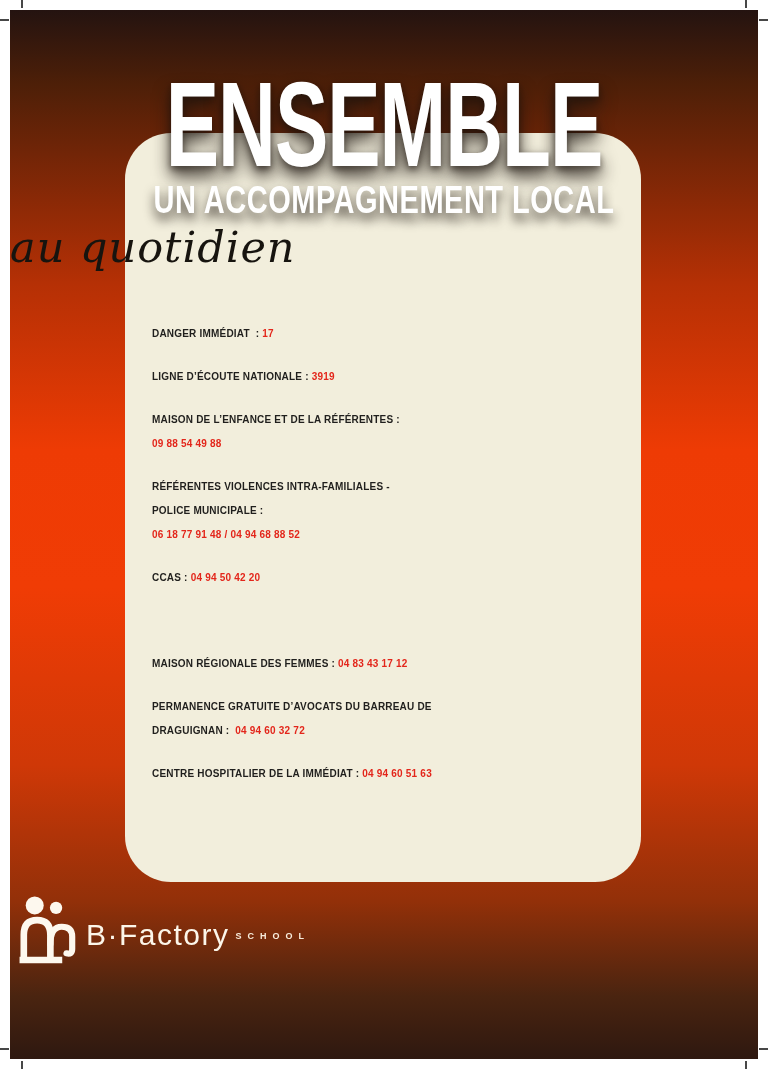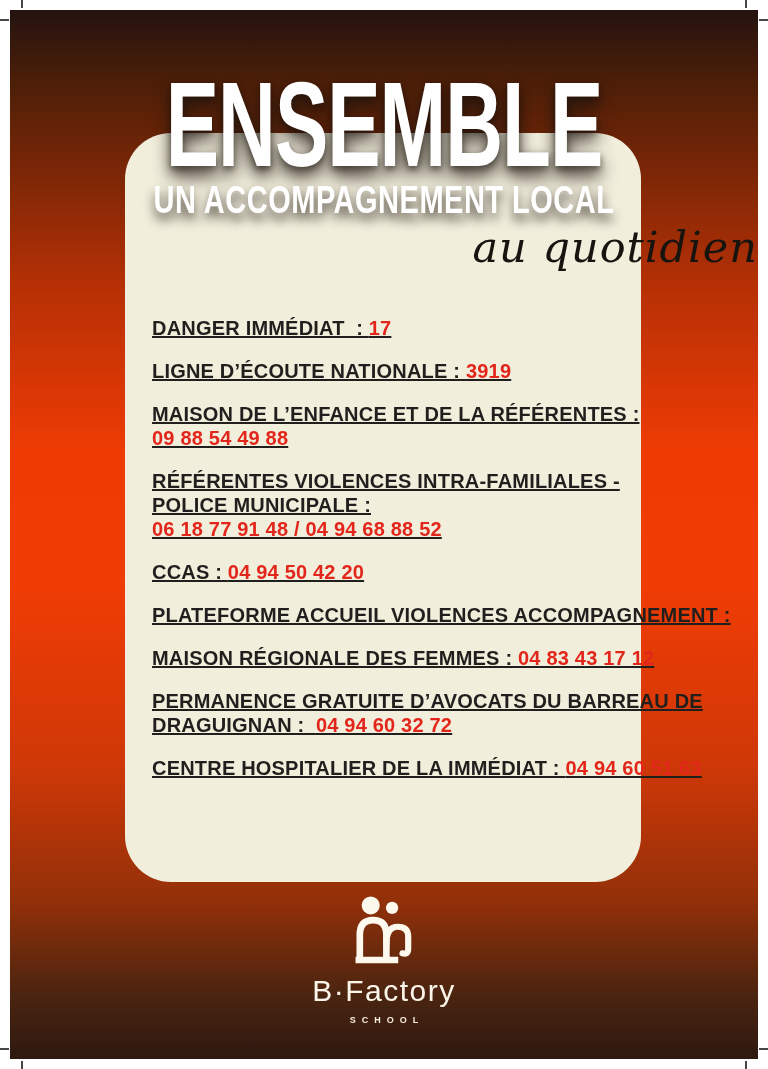--- a/index.html
+++ b/index.html
@@ -38,33 +38,33 @@
   }
   .subtitle{
     position:absolute;left:0;top:171px;width:100%;height:38px;z-index:3;
     display:flex;align-items:center;justify-content:center;
     font-weight:700;font-size:29px;letter-spacing:.5px;color:#ffffff;
     transform:scaleY(1.32);transform-origin:center center;
     text-shadow:0 5px 9px rgba(28,20,14,.8);
     white-space:nowrap;
   }
   .tagline{
-    position:absolute;left:0;top:212px;width:100%;z-index:3;text-align:right;
+    position:absolute;left:0;top:212px;width:100%;z-index:3;text-align:left;
     font-family:"DejaVu Serif",serif;font-style:italic;
     font-size:43px;color:#17140f;letter-spacing:1px;
   }
   .contacts{position:absolute;left:27px;top:177px;width:470px;}
   .entry{
-    margin:6px 0 19px 0;font-size:20px;line-height:24px;font-weight:700;
-    letter-spacing:.2px;color:#201f1d;white-space:pre;text-decoration:underline;
+    margin:12px 0 19px 0;font-size:10px;line-height:24px;font-weight:700;
+    letter-spacing:.2px;color:#201f1d;white-space:pre;
   }
   .entry .phone{color:#e3261b;}
   .footer{
     position:absolute;left:0;top:885px;width:100%;z-index:2;
-    display:flex;flex-direction:column;align-items:center;
+    display:flex;align-items:center;
   }
   .logo-icon{width:76px;height:74px;display:block;}
   .brand{
     margin-top:5px;font-size:30px;font-weight:400;color:#fcf6ea;
     letter-spacing:1.5px;
   }
   .school{
     margin-top:7px;font-size:9px;font-weight:700;color:#f8ecdc;
     letter-spacing:6px;text-indent:6px;
   }
@@ -83,21 +83,21 @@
 
 <div class="poster">
 
   <div class="card">
     <div class="contacts" id="contacts">
         <p class="entry"><span class="label">DANGER IMMÉDIAT  : </span><span class="phone">17</span></p>
         <p class="entry"><span class="label">LIGNE D’ÉCOUTE NATIONALE : </span><span class="phone">3919</span></p>
         <p class="entry"><span class="label">MAISON DE L’ENFANCE ET DE LA RÉFÉRENTES :</span><br><span class="phone">09 88 54 49 88</span></p>
         <p class="entry"><span class="label">RÉFÉRENTES VIOLENCES INTRA-FAMILIALES -</span><br><span class="label">POLICE MUNICIPALE :</span><br><span class="phone">06 18 77 91 48 / 04 94 68 88 52</span></p>
         <p class="entry"><span class="label">CCAS : </span><span class="phone">04 94 50 42 20</span></p>
-        <p class="entry"><span class="label">PLATEFORME ACCUEIL VIOLENCES ACCOMPAGNEMENT :</span><br></p>
+        <p class="entry"><br></p>
         <p class="entry"><span class="label">MAISON RÉGIONALE DES FEMMES : </span><span class="phone">04 83 43 17 12</span></p>
         <p class="entry"><span class="label">PERMANENCE GRATUITE D’AVOCATS DU BARREAU DE</span><br><span class="label">DRAGUIGNAN :  </span><span class="phone">04 94 60 32 72</span></p>
         <p class="entry"><span class="label">CENTRE HOSPITALIER DE LA IMMÉDIAT : </span><span class="phone">04 94 60 51 63</span></p>
       </div>
   </div>
 
   <div class="title">ENSEMBLE</div>
   <div class="subtitle">UN ACCOMPAGNEMENT LOCAL</div>
   <div class="tagline">au quotidien</div>
 

